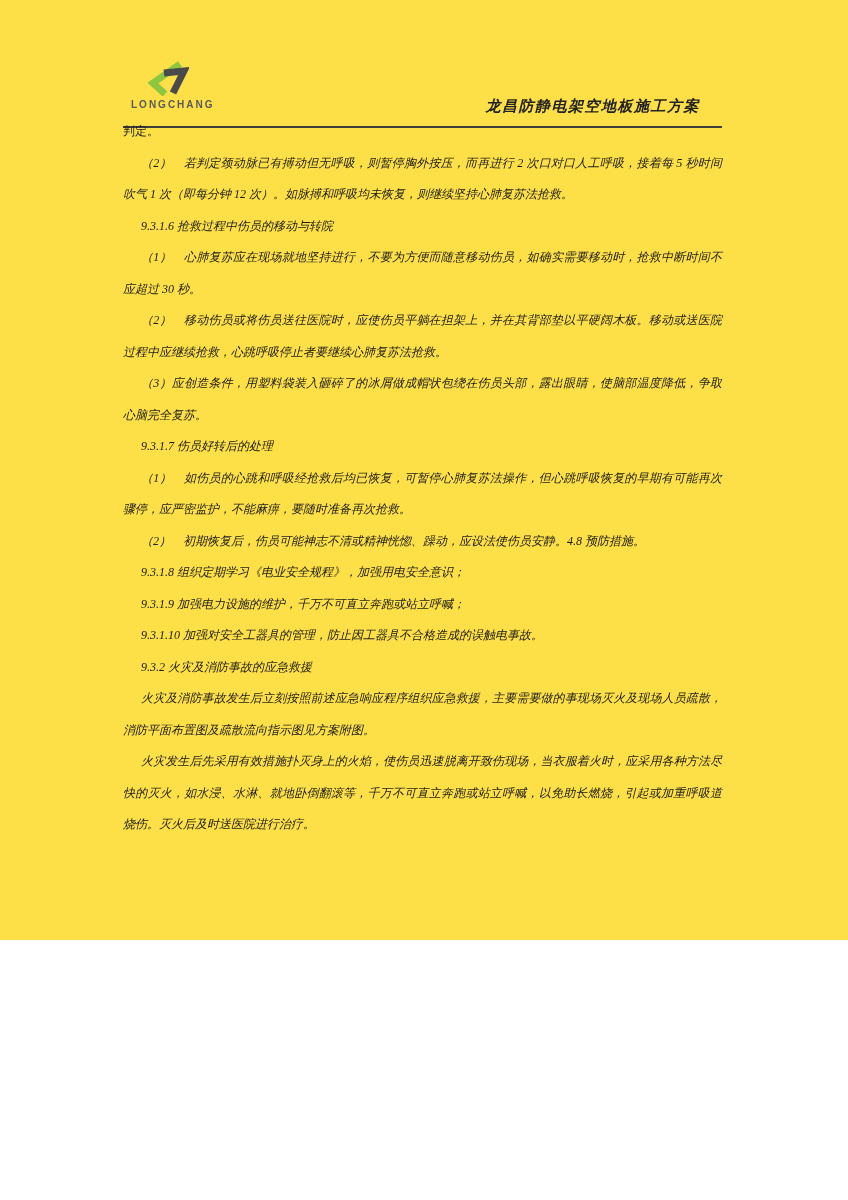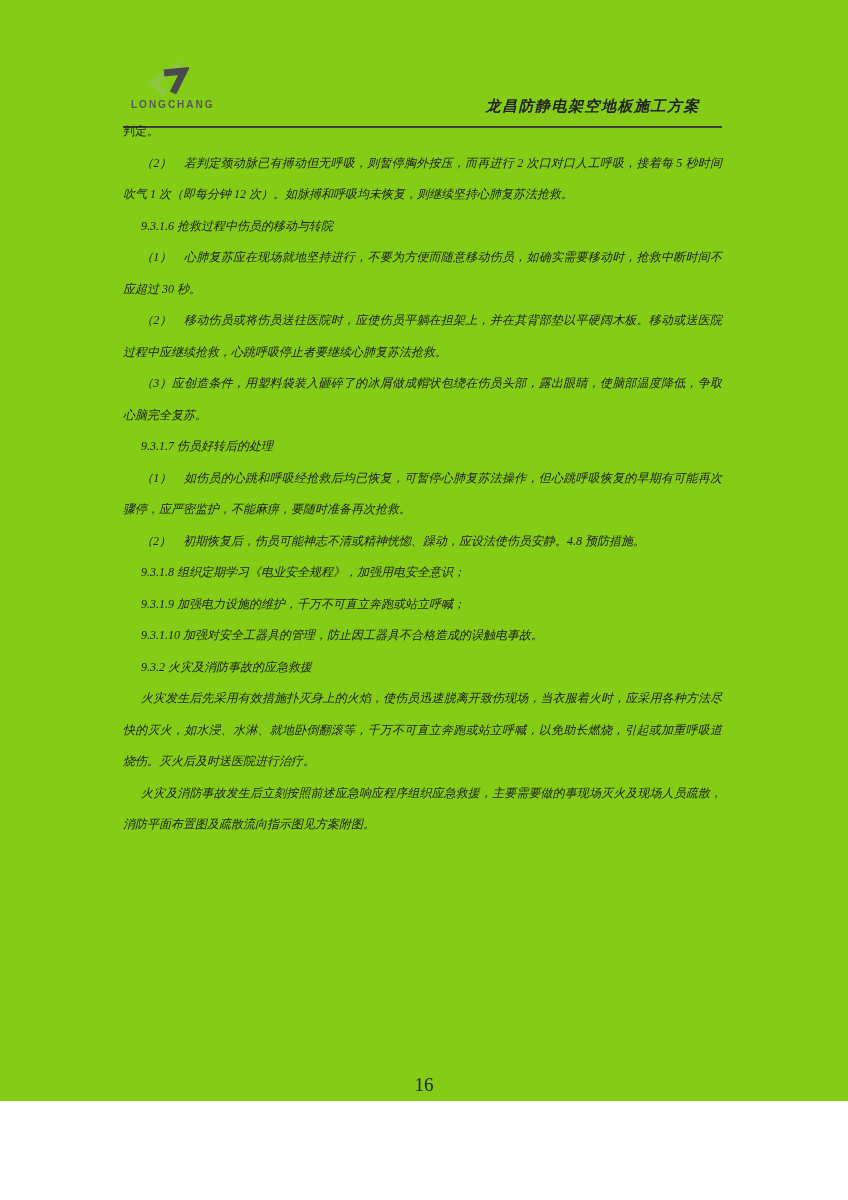--- a/index.html
+++ b/index.html
@@ -1,19 +1,19 @@
 <!DOCTYPE html>
 <html><head>
 <meta charset="utf-8">
 <style>
   html,body { margin:0; padding:0; background:#ffffff; }
   .page {
     position:relative;
-    width:848px; height:1101px;
-    background:#84cc16;
+    width:848px; height:940px;
+    background:#fde047;
     font-family:"Liberation Serif","DejaVu Serif",serif;
     color:#1c1c1c;
     overflow:hidden;
   }
   .content-col {
     position:absolute;
     left:123px; width:599px;
   }
   
   .header {
@@ -91,19 +91,19 @@
       <p class="indent">（1）　心肺复苏应在现场就地坚持进行，不要为方便而随意移动伤员，如确实需要移动时，抢救中断时间不应超过 30 秒。</p>
       <p class="indent">（2）　移动伤员或将伤员送往医院时，应使伤员平躺在担架上，并在其背部垫以平硬阔木板。移动或送医院过程中应继续抢救，心跳呼吸停止者要继续心肺复苏法抢救。</p>
       <p class="indent">（3）应创造条件，用塑料袋装入砸碎了的冰屑做成帽状包绕在伤员头部，露出眼睛，使脑部温度降低，争取心脑完全复苏。</p>
       <p class="indent">9.3.1.7 伤员好转后的处理</p>
       <p class="indent">（1）　如伤员的心跳和呼吸经抢救后均已恢复，可暂停心肺复苏法操作，但心跳呼吸恢复的早期有可能再次骤停，应严密监护，不能麻痹，要随时准备再次抢救。</p>
       <p class="indent">（2）　初期恢复后，伤员可能神志不清或精神恍惚、躁动，应设法使伤员安静。4.8 预防措施。</p>
       <p class="indent">9.3.1.8 组织定期学习《电业安全规程》，加强用电安全意识；</p>
       <p class="indent">9.3.1.9 加强电力设施的维护，千万不可直立奔跑或站立呼喊；</p>
       <p class="indent">9.3.1.10 加强对安全工器具的管理，防止因工器具不合格造成的误触电事故。</p>
       <p class="indent">9.3.2 火灾及消防事故的应急救援</p>
+      <p class="indent">火灾及消防事故发生后立刻按照前述应急响应程序组织应急救援，主要需要做的事现场灭火及现场人员疏散，消防平面布置图及疏散流向指示图见方案附图。</p>
       <p class="indent">火灾发生后先采用有效措施扑灭身上的火焰，使伤员迅速脱离开致伤现场，当衣服着火时，应采用各种方法尽快的灭火，如水浸、水淋、就地卧倒翻滚等，千万不可直立奔跑或站立呼喊，以免助长燃烧，引起或加重呼吸道烧伤。灭火后及时送医院进行治疗。</p>
-      <p class="indent">火灾及消防事故发生后立刻按照前述应急响应程序组织应急救援，主要需要做的事现场灭火及现场人员疏散，消防平面布置图及疏散流向指示图见方案附图。</p>
     </div>
 
   <div class="footer">16</div>
 
 </div>
 
 </body></html>

